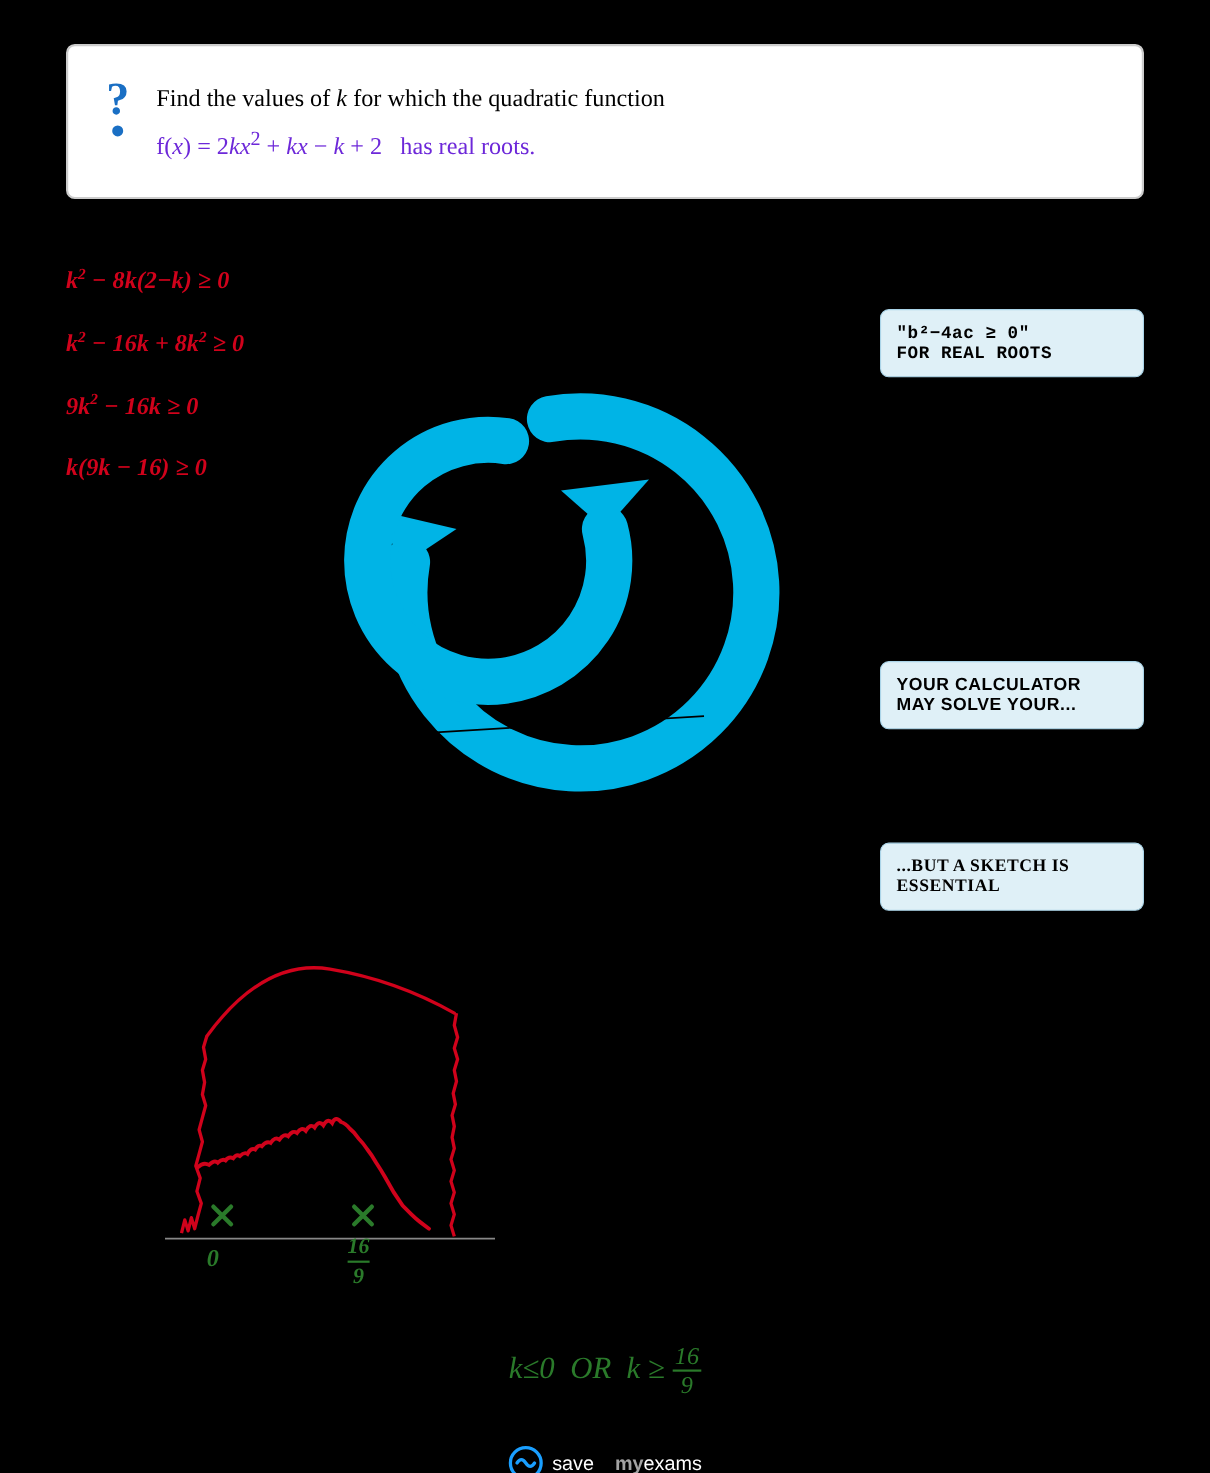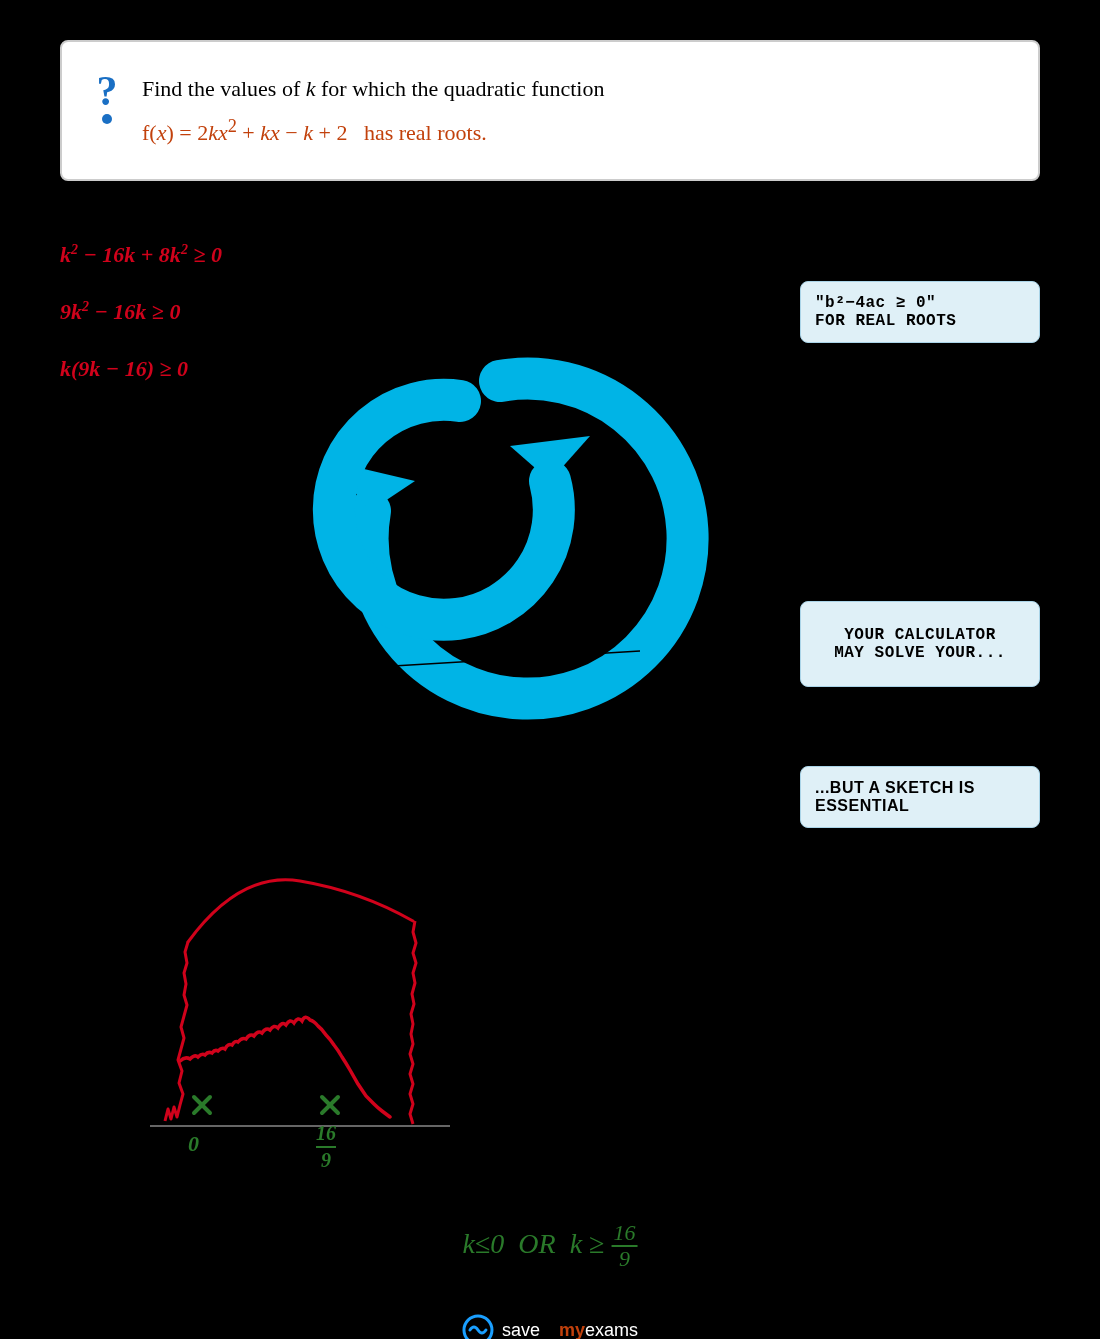--- a/index.html
+++ b/index.html
@@ -50,21 +50,21 @@
 
     .question-text {
       font-size: 22px;
       color: #000;
       line-height: 1.5;
     }
 
     .formula-line {
       font-size: 22px;
       margin-top: 8px;
-      color: #c2410c;
+      color: #6d28d9;
     }
 
     
     .math-steps {
       position: absolute;
       left: 60px;
       top: 20px;
     }
 
     .math-step {
@@ -98,20 +98,23 @@
     Find the values of <em>k</em> for which the quadratic function
     <div class="formula-line">
       f(<em>x</em>) = 2<em>k</em><em>x</em><sup>2</sup> + <em>k</em><em>x</em> − <em>k</em> + 2&nbsp;&nbsp; has real roots.
     </div>
   </div>
 </div>
 
 <div class="content-wrapper">
 
   <div class="math-steps">
+    <div class="math-step">
+      k<sup>2</sup> − 8k(2−k) ≥ 0
+    </div>
     <div class="math-step">
       k<sup>2</sup> − 16k + 8k<sup>2</sup> ≥ 0
     </div>
     <div class="math-step">
       9k<sup>2</sup> − 16k ≥ 0
     </div>
     <div class="math-step">
       k(9k − 16) ≥ 0
     </div>
   </div>
@@ -171,26 +174,26 @@
 
     <line x1="420" y1="570" x2="640" y2="590" stroke="#000" stroke-width="1.5"></line>
 
   </svg>
 
   <div style="position:absolute; top:60px; right:60px; width:240px; background:#dff0f7; border:1px solid #aad4e8; border-radius:8px; padding:12px 14px; font-family:'Courier New',monospace; font-size:16px; font-weight:bold; letter-spacing:0.5px; color:#000;">
     <span>"b²−4ac ≥ 0"</span><br>
     <span>FOR  REAL  ROOTS</span>
   </div>
 
-  <div style="position:absolute; top:380px; right:60px; width:240px; background:#dff0f7; border:1px solid #aad4e8; border-radius:8px; padding:24px 14px; font-family:Liberation Mono, monospace; font-size:16px; font-weight:bold; letter-spacing:0.5px; color:#000;text-align:center;">
+  <div style="position:absolute; top:380px; right:60px; width:240px; background:#dff0f7; border:1px solid #aad4e8; border-radius:8px; padding:12px 14px; font-family:Liberation Sans, sans-serif; font-size:16px; font-weight:bold; letter-spacing:0.5px; color:#000;">
     <span>YOUR  CALCULATOR</span><br>
     <span>MAY  SOLVE  YOUR...</span>
   </div>
 
-  <div style="position:absolute; top:545px; right:60px; width:240px; background:#dff0f7; border:1px solid #aad4e8; border-radius:8px; padding:12px 14px; font-family:Liberation Sans, sans-serif; font-size:16px; font-weight:bold; letter-spacing:0.5px; color:#000;">
+  <div style="position:absolute; top:545px; right:60px; width:240px; background:#dff0f7; border:1px solid #aad4e8; border-radius:8px; padding:12px 14px; font-family:Liberation Serif, serif; font-size:16px; font-weight:bold; letter-spacing:0.5px; color:#000;">
     <span>...BUT  A  SKETCH  IS</span><br>
     <span>ESSENTIAL</span>
   </div>
 
   <div style="position:absolute; top:910px; left:188px; color:#2a7a2a; font-size:22px; font-weight:bold; font-style:italic;">
     <span>0</span>
   </div>
 
   <div style="position:absolute; top:900px; left:316px; color:#2a7a2a; font-size:20px; font-weight:bold; font-style:italic; text-align:center;">
     <div style="border-bottom: 2px solid #2a7a2a; text-align:center; padding-bottom:1px; line-height:1.2;">
@@ -208,17 +211,17 @@
       </span>
   </div>
 
   <div style="position:absolute; bottom:55px; left:50%; transform:translateX(-50%); display:flex; align-items:center; gap:8px;">
 
     <svg width="32" height="32" viewBox="0 0 32 32">
       <circle cx="16" cy="16" r="14" fill="none" stroke="#1a9fff" stroke-width="3"></circle>
       <path d="M 8,16 Q 12,10 16,16 Q 20,22 24,16" fill="none" stroke="#1a9fff" stroke-width="3" stroke-linecap="round"></path>
     </svg>
     <span style="color:#fff; font-size:18px; font-family:Arial,sans-serif;">
-      <span>save</span><span style="color:#c2410c; font-weight:bold;margin-left:19px;">my</span><span>exams</span>
+      <span>save</span><span style="color:#a3a3a3; font-weight:bold;margin-left:19px;">my</span><span>exams</span>
     </span>
   </div>
 
 </div>
 
 </body></html>

